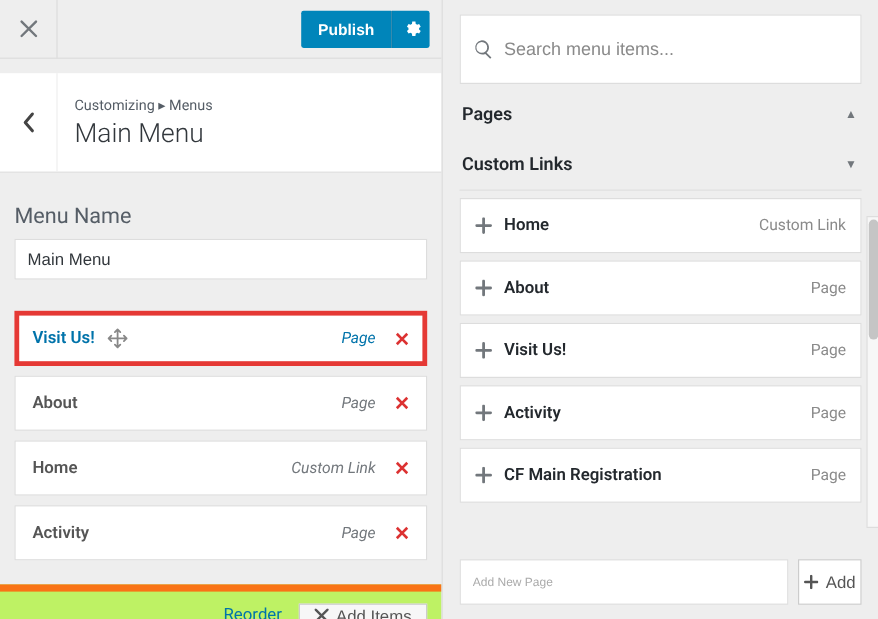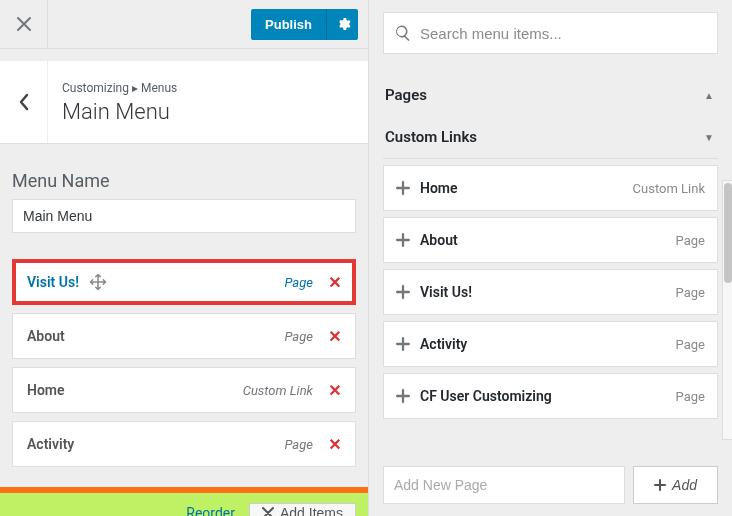--- a/index.html
+++ b/index.html
@@ -191,26 +191,26 @@
     background: #eee;
     display: flex;
     flex-direction: column;
     padding: 12px 14px 12px 14px;
     border-left: 1px solid #ddd;
     overflow: hidden;
   }
   .search-box {
     background: #fff;
     border: 1px solid #ddd;
-    height: 42px;
+    height: 58px;
     display: flex;
     align-items: center;
     padding: 0 10px;
     gap: 8px;
-    margin-bottom: 20px;
+    margin-bottom: 4px;
   }
   .search-input {
     border: none;
     outline: none;
     flex: 1;
     font-size: 15px;
     color: #555;
   }
   .search-input::placeholder { color: #8a8a8a; }
   .accordion-head {
@@ -269,36 +269,35 @@
     display: flex;
     gap: 8px;
     margin-top: auto;
     padding-top: 12px;
   }
   .add-new-input {
     flex: 1;
     height: 38px;
     border: 1px solid #ddd;
     padding: 0 10px;
-    font-size: 14px;
+    font-size: 10px;
     color: #555;
   }
   .add-new-input::placeholder { color: #aaa; }
   .add-btn {
     height: 38px;
-    padding: 0 20px;
+    padding: 0 4px;
     background: #fff;
     border: 1px solid #ccc;
     font-size: 14px;
     color: #555;
     display: flex;
     align-items: center;
     gap: 6px;
     cursor: pointer;
-    font-style: italic;
   }
   svg { display: block; }
 </style>
 </head>
 <body>
 
 <div class="left-pane">
   <div class="topbar">
     <div class="close-cell">
       <svg width="16" height="16" viewBox="0 0 16 16">
@@ -429,21 +428,21 @@
         </span>
         <span class="page-row-label">Activity</span>
         <span class="page-type">Page</span>
       </div>
       <div class="page-row">
         <span class="plus">
           <svg width="14" height="14" viewBox="0 0 12 12">
             <path d="M6 1v10M1 6h10" stroke="#72777c" stroke-width="2" stroke-linecap="round"></path>
           </svg>
         </span>
-        <span class="page-row-label">CF User Customizing</span>
+        <span class="page-row-label">CF Main Registration</span>
         <span class="page-type">Page</span>
       </div>
     </div>
 
   <div class="scrollbar-fake">
     <div class="scrollbar-thumb"></div>
   </div>
 
   <div class="add-new-row">
     <input class="add-new-input" placeholder="Add New Page" style="">

